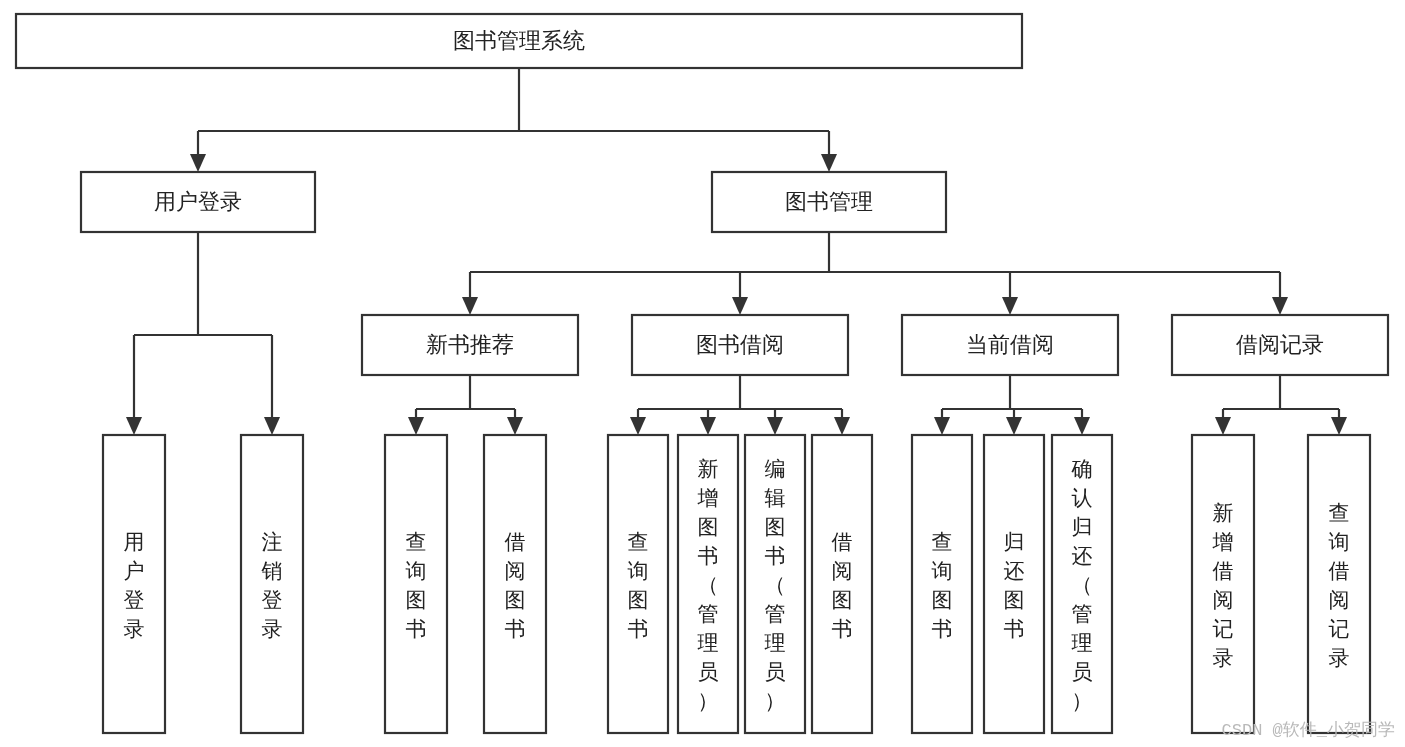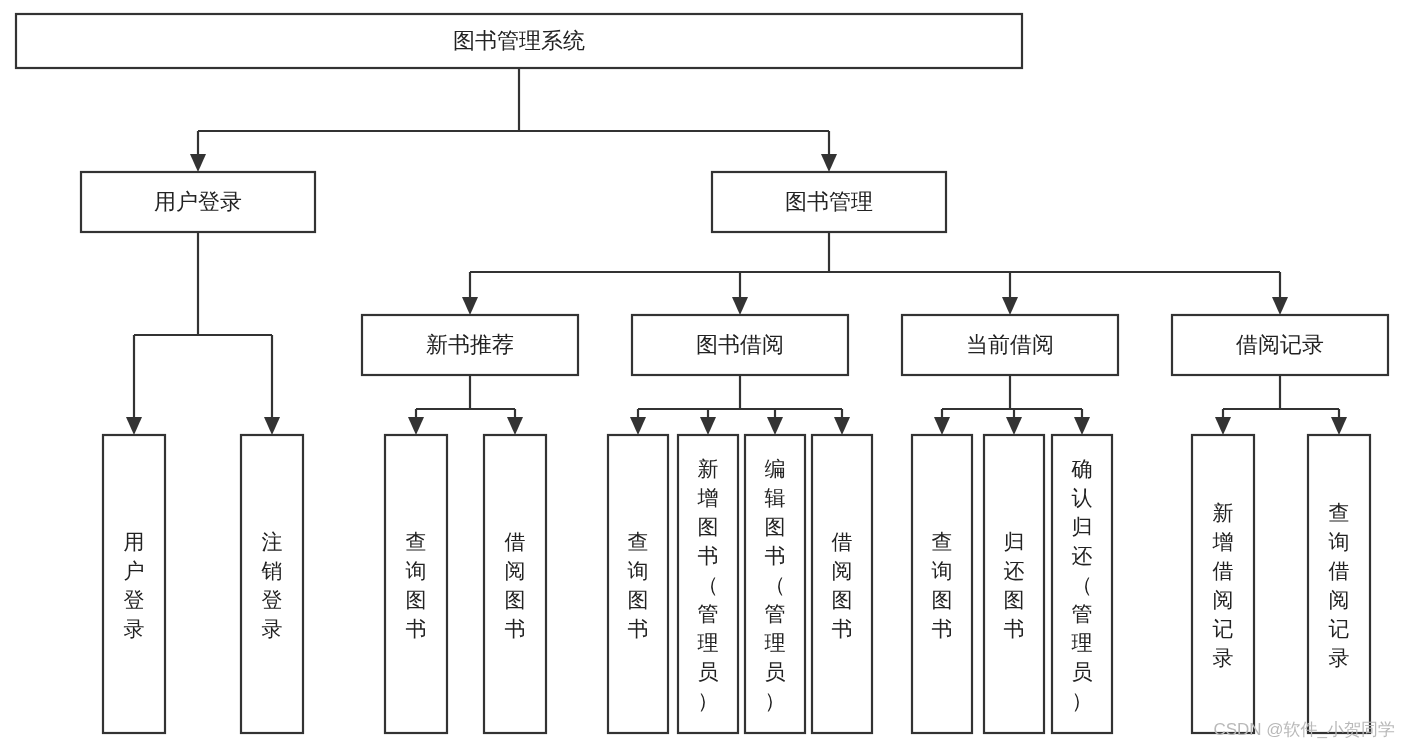--- a/index.html
+++ b/index.html
@@ -44,21 +44,21 @@
     fill: none;
     stroke-linecap: butt;
   }
   .arrow-head {
     fill: #333333;
   }
   .watermark {
     position: absolute;
     right: 10px;
     bottom: 6px;
-    font-family: Liberation Sans, sans-serif;
+    font-family: Liberation Mono, monospace;
     font-size: 17px;
     color: #b9b9b9;
     white-space: nowrap;
     pointer-events: none;
     user-select: none;
   }
 </style>
 </head>
 <body>
 

